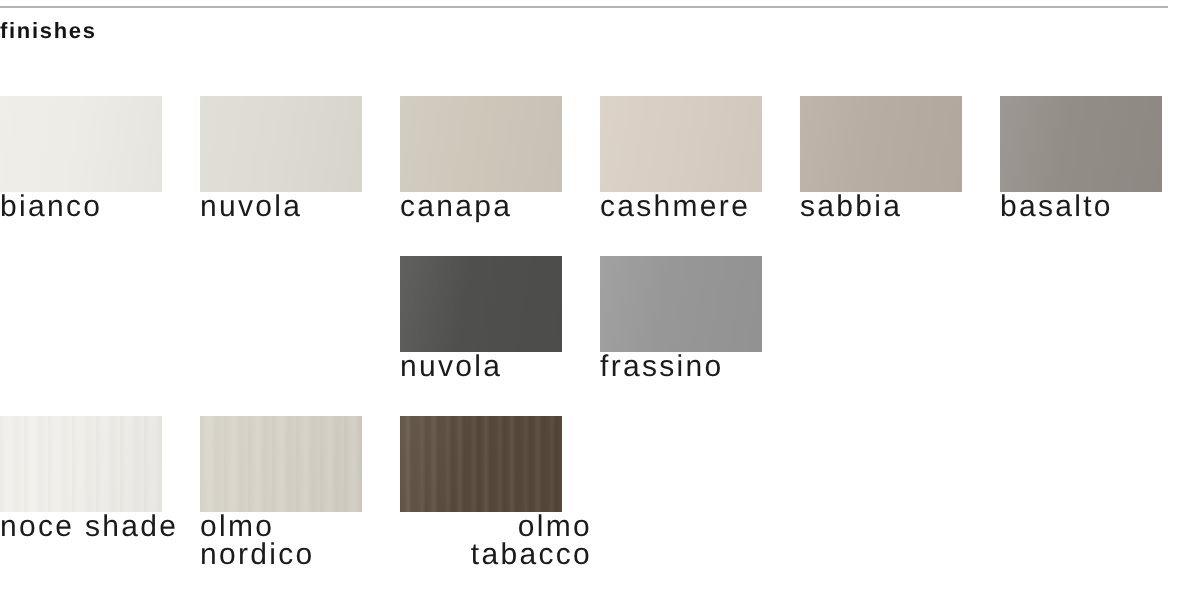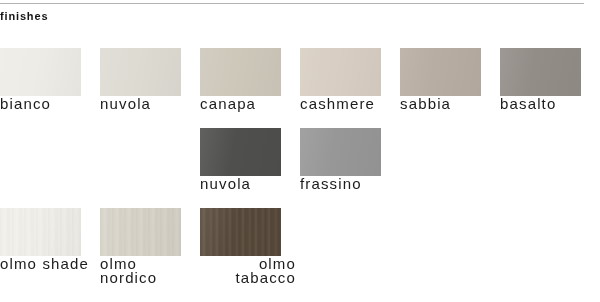--- a/index.html
+++ b/index.html
@@ -196,21 +196,21 @@
           </div>
           <div class="label">frassino</div>
         </div>
       </div>
     <div class="row row-3">
         <div class="cell" style="left: 0px;">
           <div class="swatch wood-soft" style="background: rgb(240, 239, 234);">
             <div class="grain"></div>
             <div class="sheen"></div>
           </div>
-          <div class="label">olmo shade</div>
+          <div class="label">noce shade</div>
         </div>
         <div class="cell" style="left: 100px;">
           <div class="swatch wood-soft" style="background: rgb(214, 210, 199);">
             <div class="grain"></div>
             <div class="sheen"></div>
           </div>
           <div class="label">olmo nordico</div>
         </div>
         <div class="cell" style="left: 200px; text-align: right;">
           <div class="swatch wood" style="background: rgb(87, 73, 58);">

